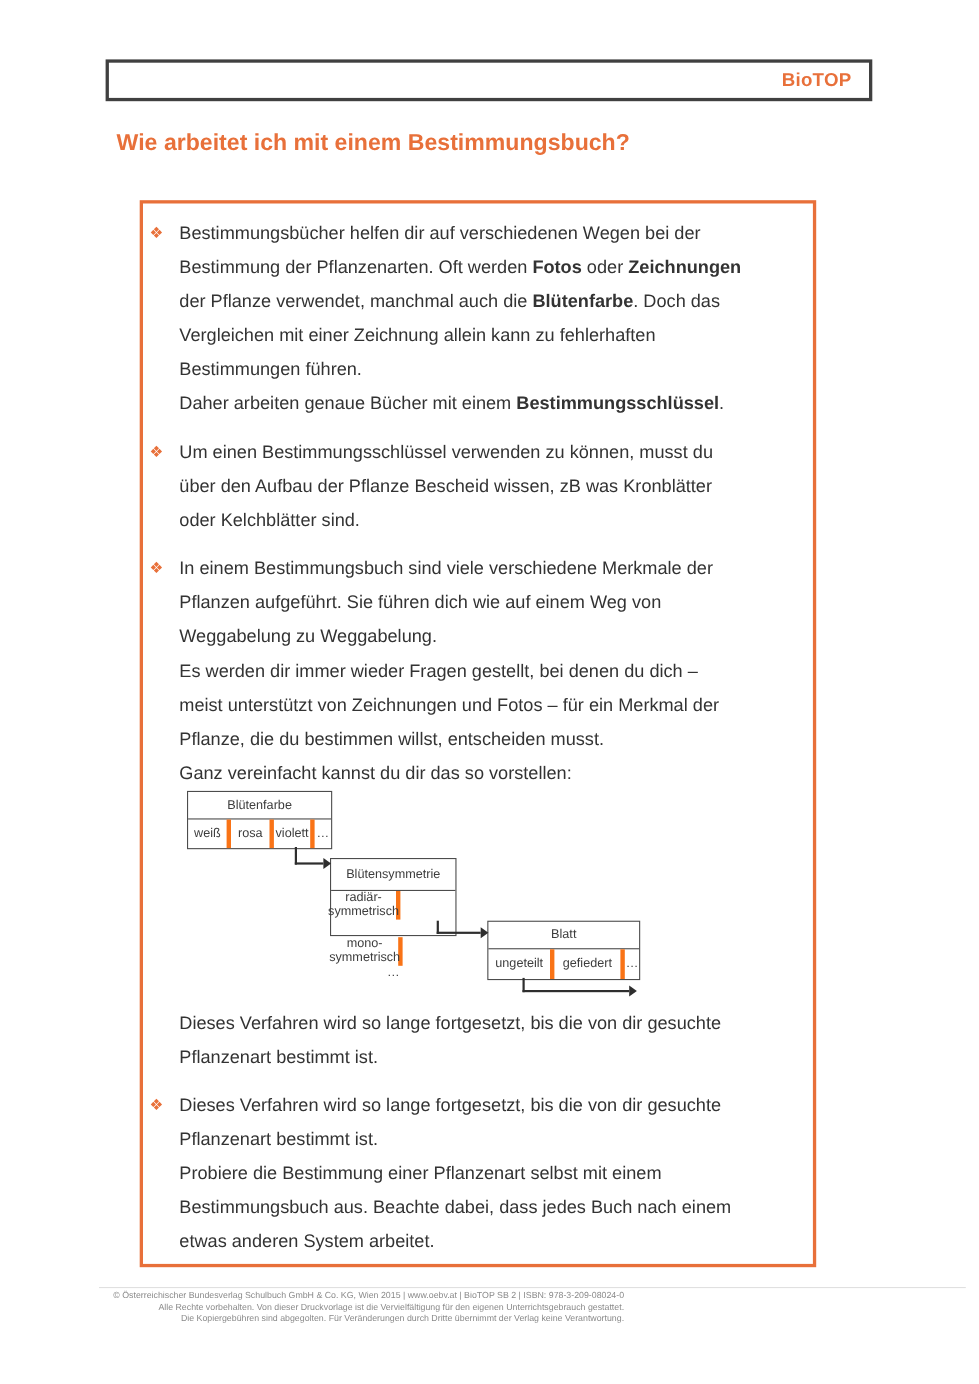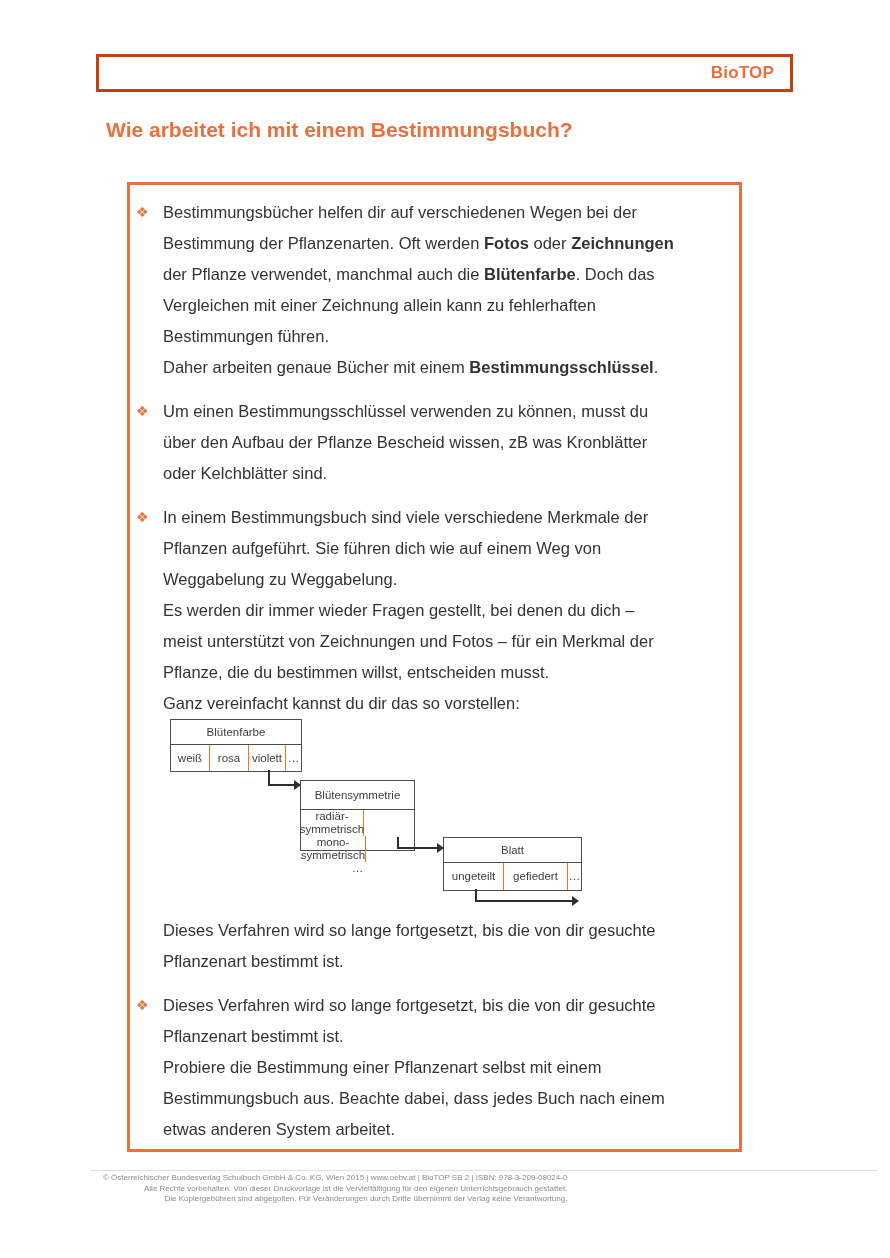--- a/index.html
+++ b/index.html
@@ -8,21 +8,21 @@
     position:relative;
     width:890px;height:1258px;
     background:#ffffff;
     font-family:"Liberation Sans",sans-serif;
     overflow:hidden;
   }
   
   .header-box{
     position:absolute;left:96px;top:54px;
     width:697px;height:38px;
-    border:3px solid #c2410c;
+    border:3px solid #404040;
     box-sizing:border-box;
     display:flex;align-items:center;justify-content:flex-end;
   }
   .brand{
     color:#E8703A;font-weight:bold;font-size:17px;
     padding-right:16px;letter-spacing:0.2px;
   }
   
   .title{
     position:absolute;left:106px;top:118px;margin:0;
@@ -69,21 +69,21 @@
   }
   .dhead{
     border-bottom:1px solid #4c4c4c;
     display:flex;align-items:center;justify-content:center;
     box-sizing:border-box;
   }
   .drow{display:flex;}
   .dcell{
     display:flex;align-items:center;justify-content:center;
     text-align:center;
-    border-right:1px solid #f97316;
+    border-right:4px solid #f97316;
     box-sizing:border-box;
     white-space:pre-line;
     line-height:13px;
   }
   .dcell:last-child{border-right:none;flex:1;}
   .aline{position:absolute;background:#2e2e2e;}
   .ahead{
     position:absolute;width:0;height:0;
     border-top:5px solid transparent;
     border-bottom:5px solid transparent;
@@ -147,21 +147,21 @@
               <div class="dcell" style="width: 39px;">rosa</div>
               <div class="dcell" style="width: 37px;">violett</div>
               <div class="dcell">…</div>
             </div>
           </div>
           <div class="dbox" style="left: 170px; top: 61px; width: 115px;">
             <div class="dhead" style="height: 29px;">Blütensymmetrie</div>
             <div class="drow" style="height: 40px; flex-direction: column;">
               <div class="dcell" style="width: 63px;">radiär-
 symmetrisch</div>
-              <div class="dcell" style="width: 65px;">mono-
+              <div class="dcell" style="width: 65px; margin-top: 16px;">mono-
 symmetrisch</div>
               <div class="dcell">…</div>
             </div>
           </div>
           <div class="dbox" style="left: 313px; top: 118px; width: 139px;">
             <div class="dhead" style="height: 25px;">Blatt</div>
             <div class="drow" style="height: 27px;">
               <div class="dcell" style="width: 60px;">ungeteilt</div>
               <div class="dcell" style="width: 64px;">gefiedert</div>
               <div class="dcell">…</div>

